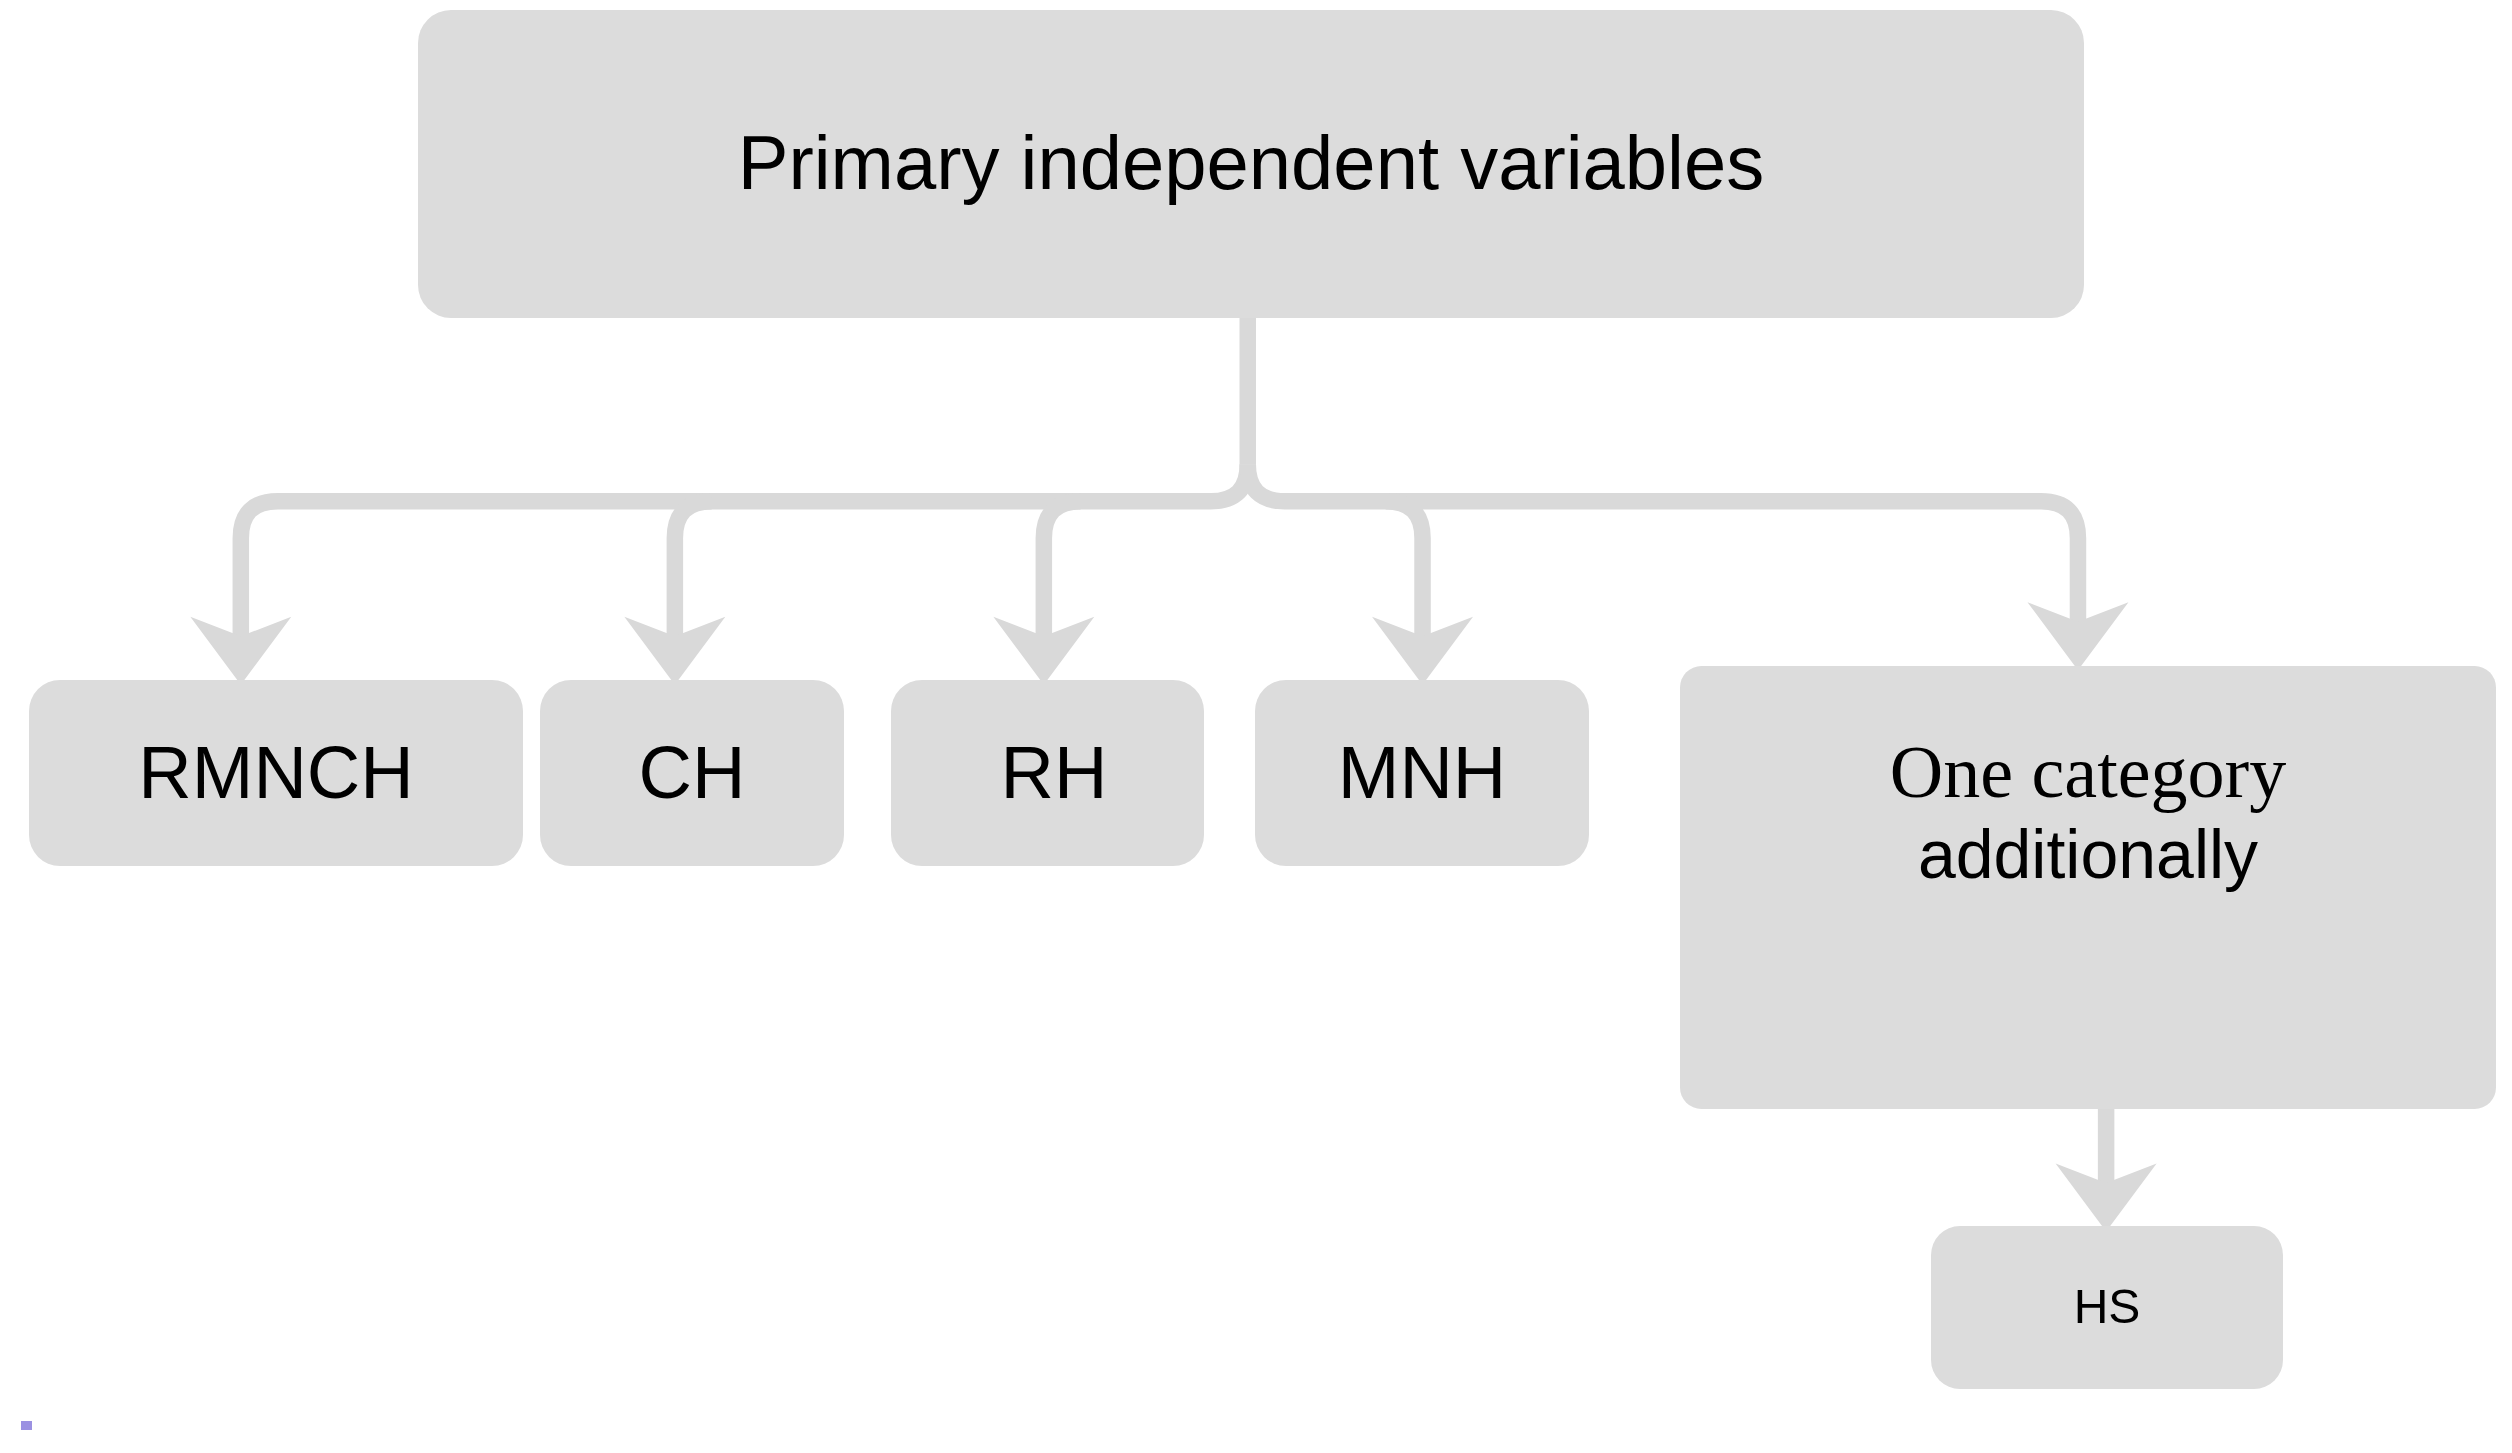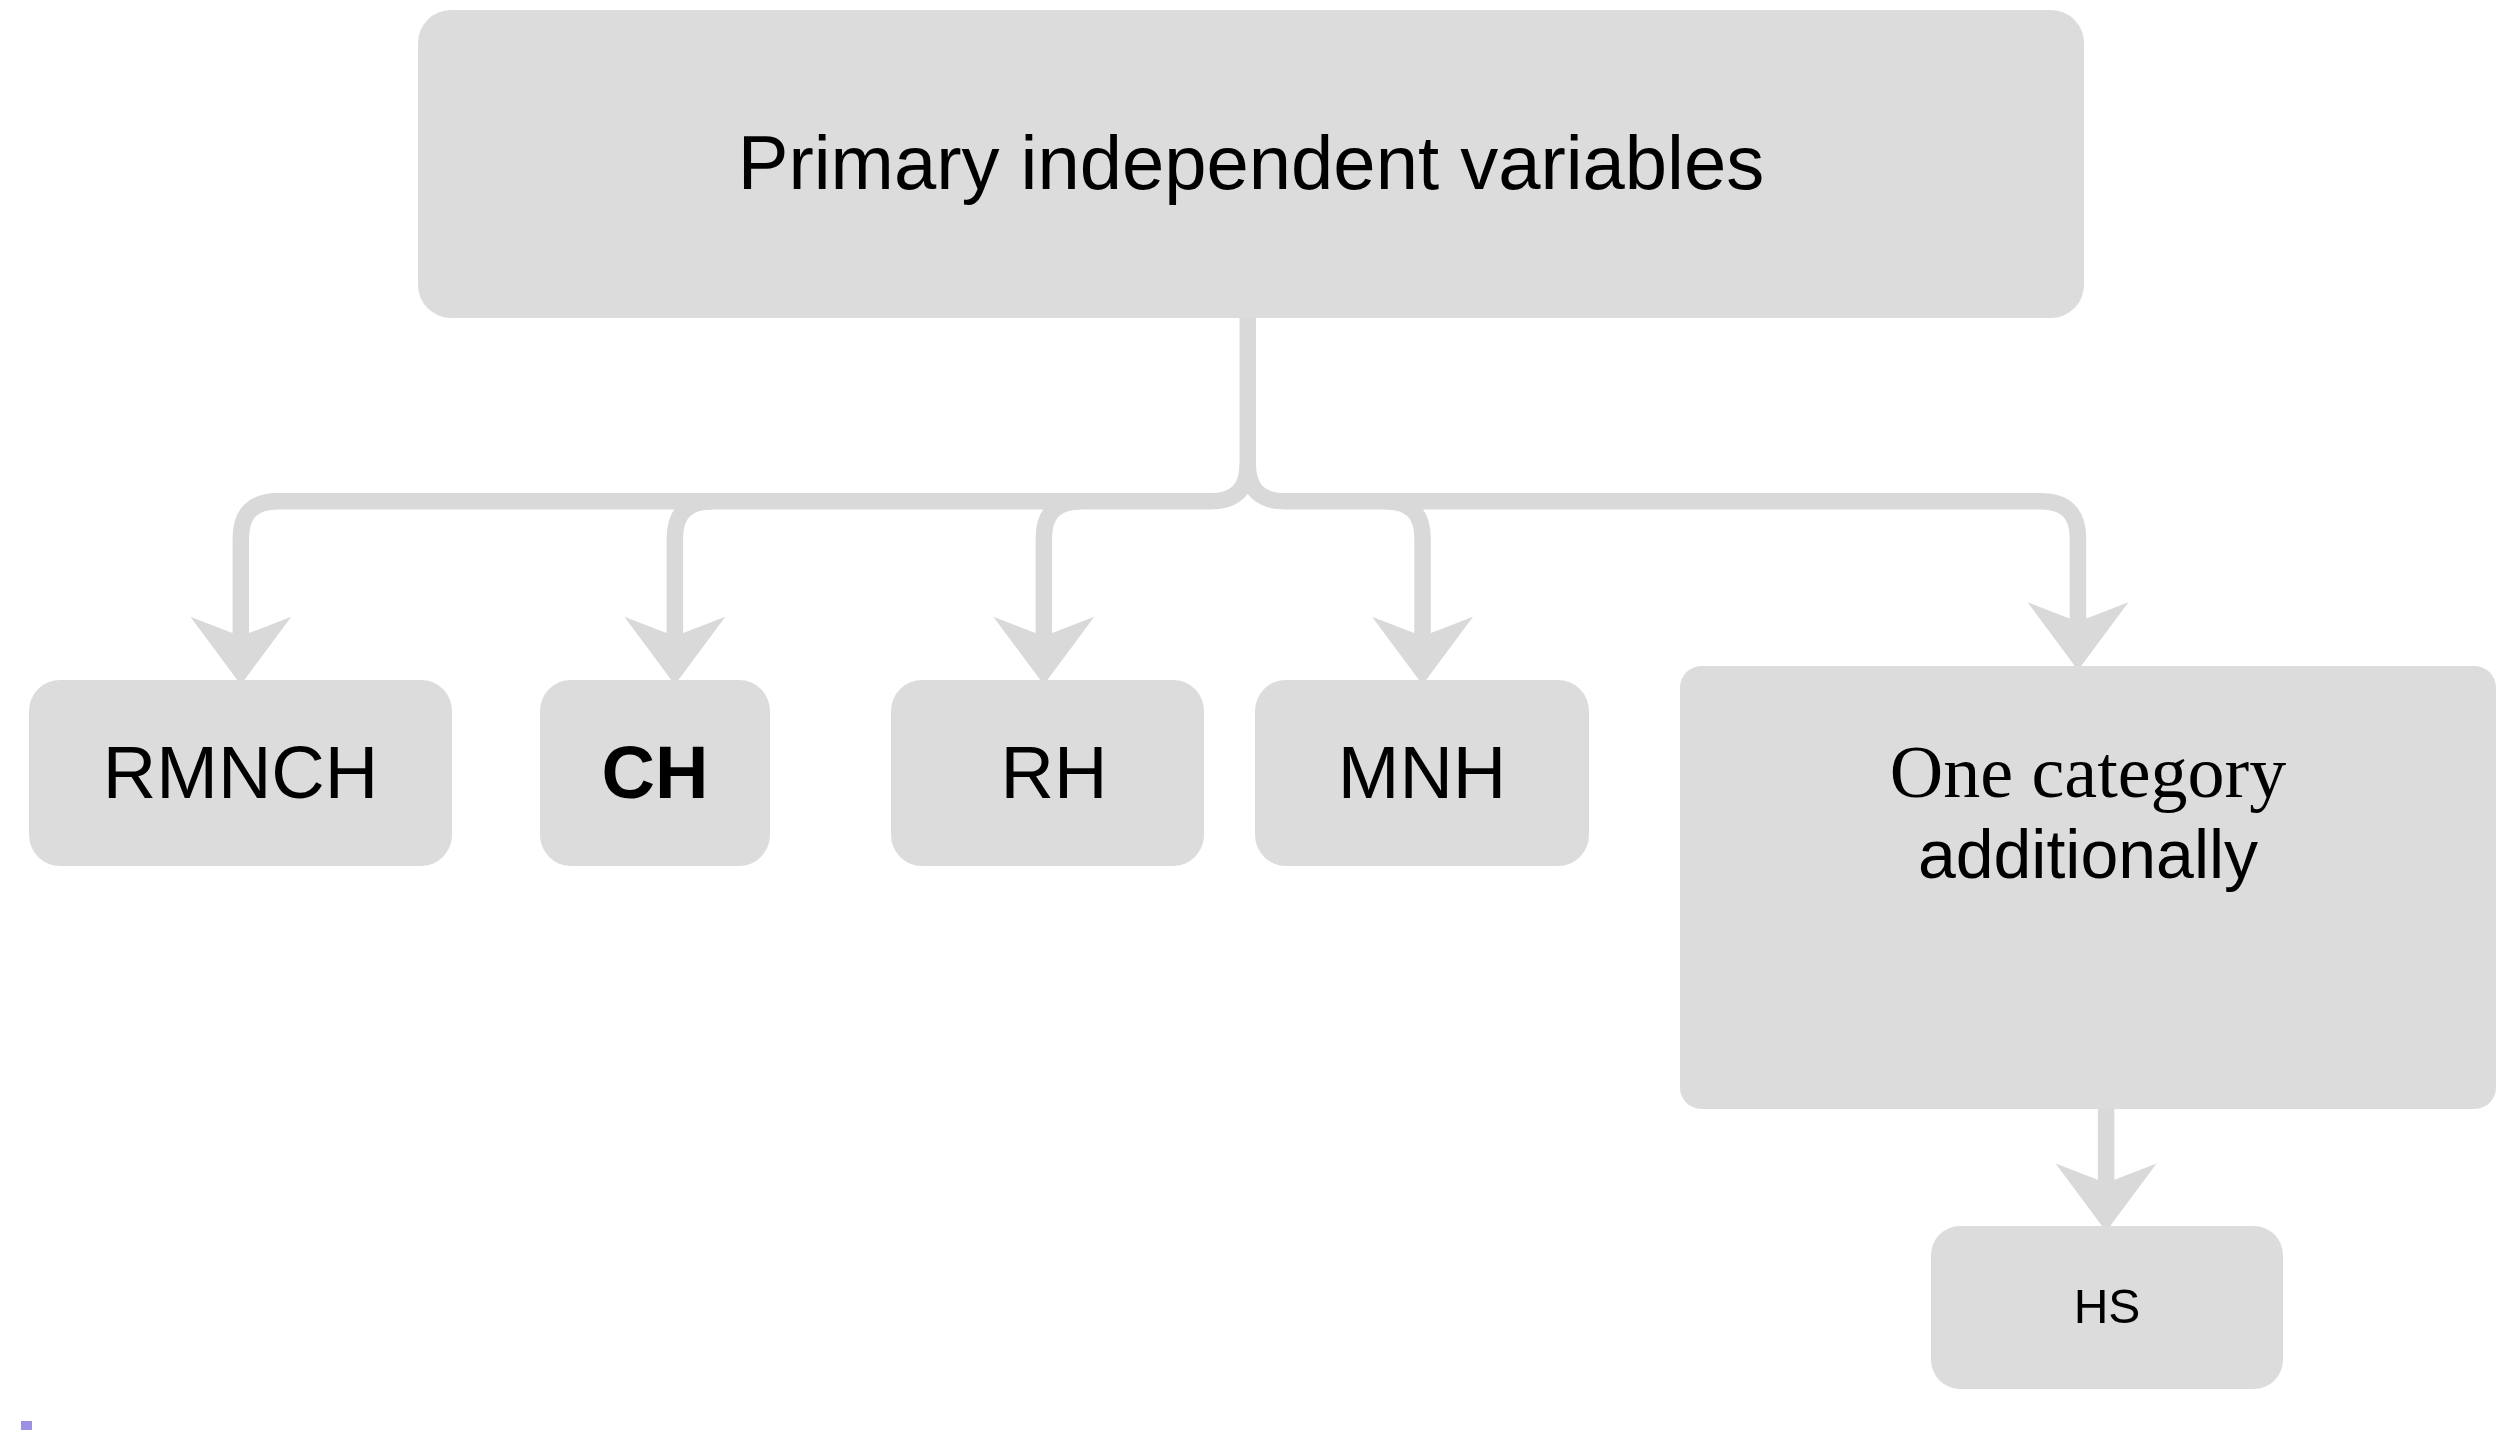--- a/index.html
+++ b/index.html
@@ -51,22 +51,22 @@
     display: block;
     white-space: nowrap;
   }
   
   .node-leaf {
     top: 680px;
     height: 186px;
     font-size: 74px;
     border-radius: 31px;
   }
-  #node-rmnch { left: 29px;   width: 423px; }
-  #node-ch    { left: 540px;  width: 230px; font-weight: bold; }
+  #node-rmnch { left: 29px;   width: 494px; }
+  #node-ch    { left: 540px;  width: 304px; }
   #node-rh    { left: 891px;  width: 313px; padding-left: 13px; }
   #node-mnh   { left: 1255px; width: 334px; }
 
   
   #node-extra {
     left: 1680px;
     top: 666px;
     width: 816px;
     height: 443px;
     border-radius: 21.4px;

